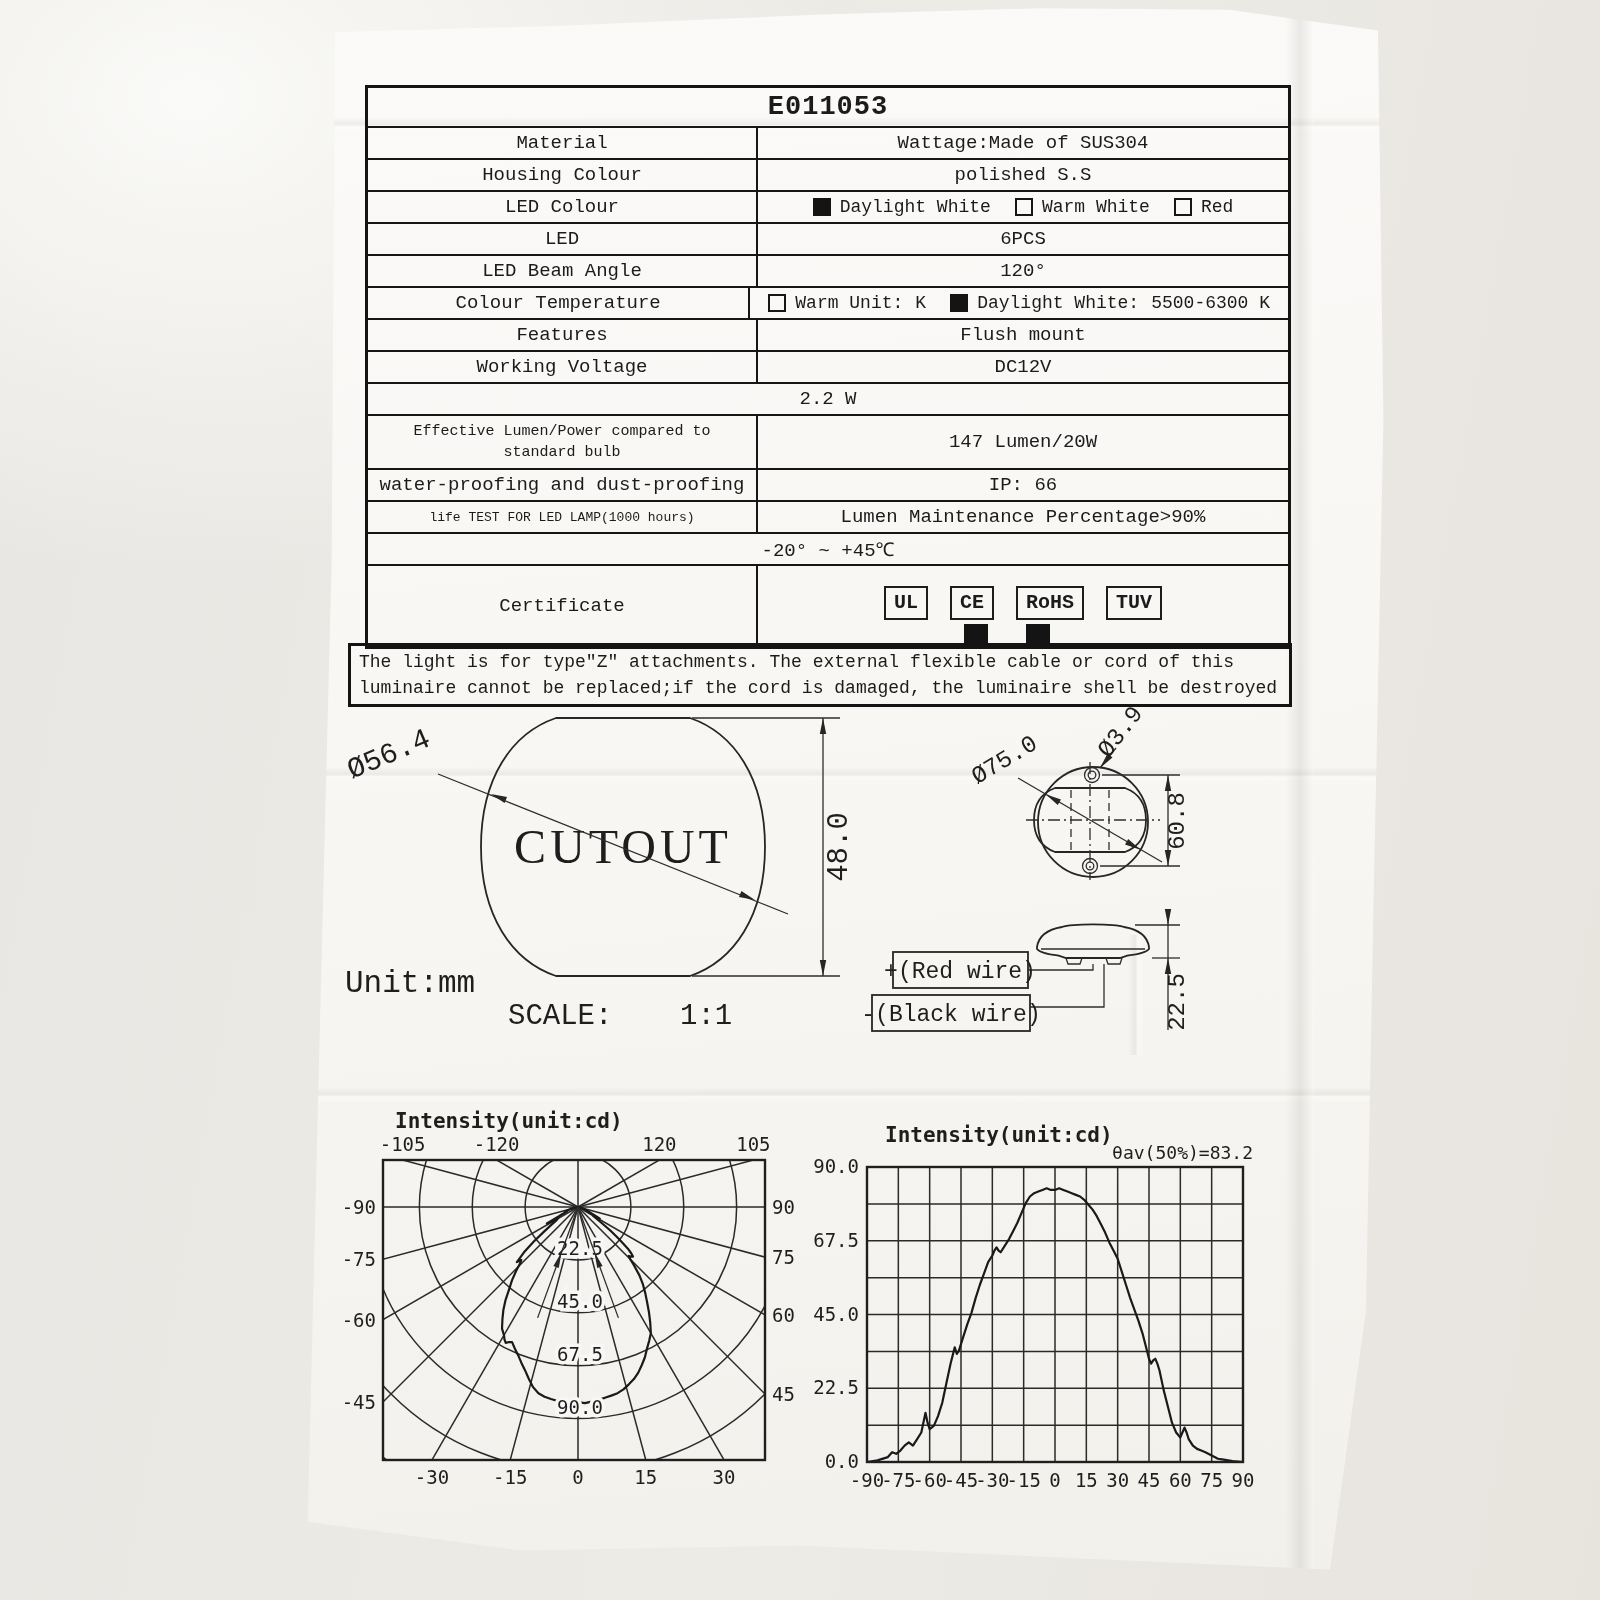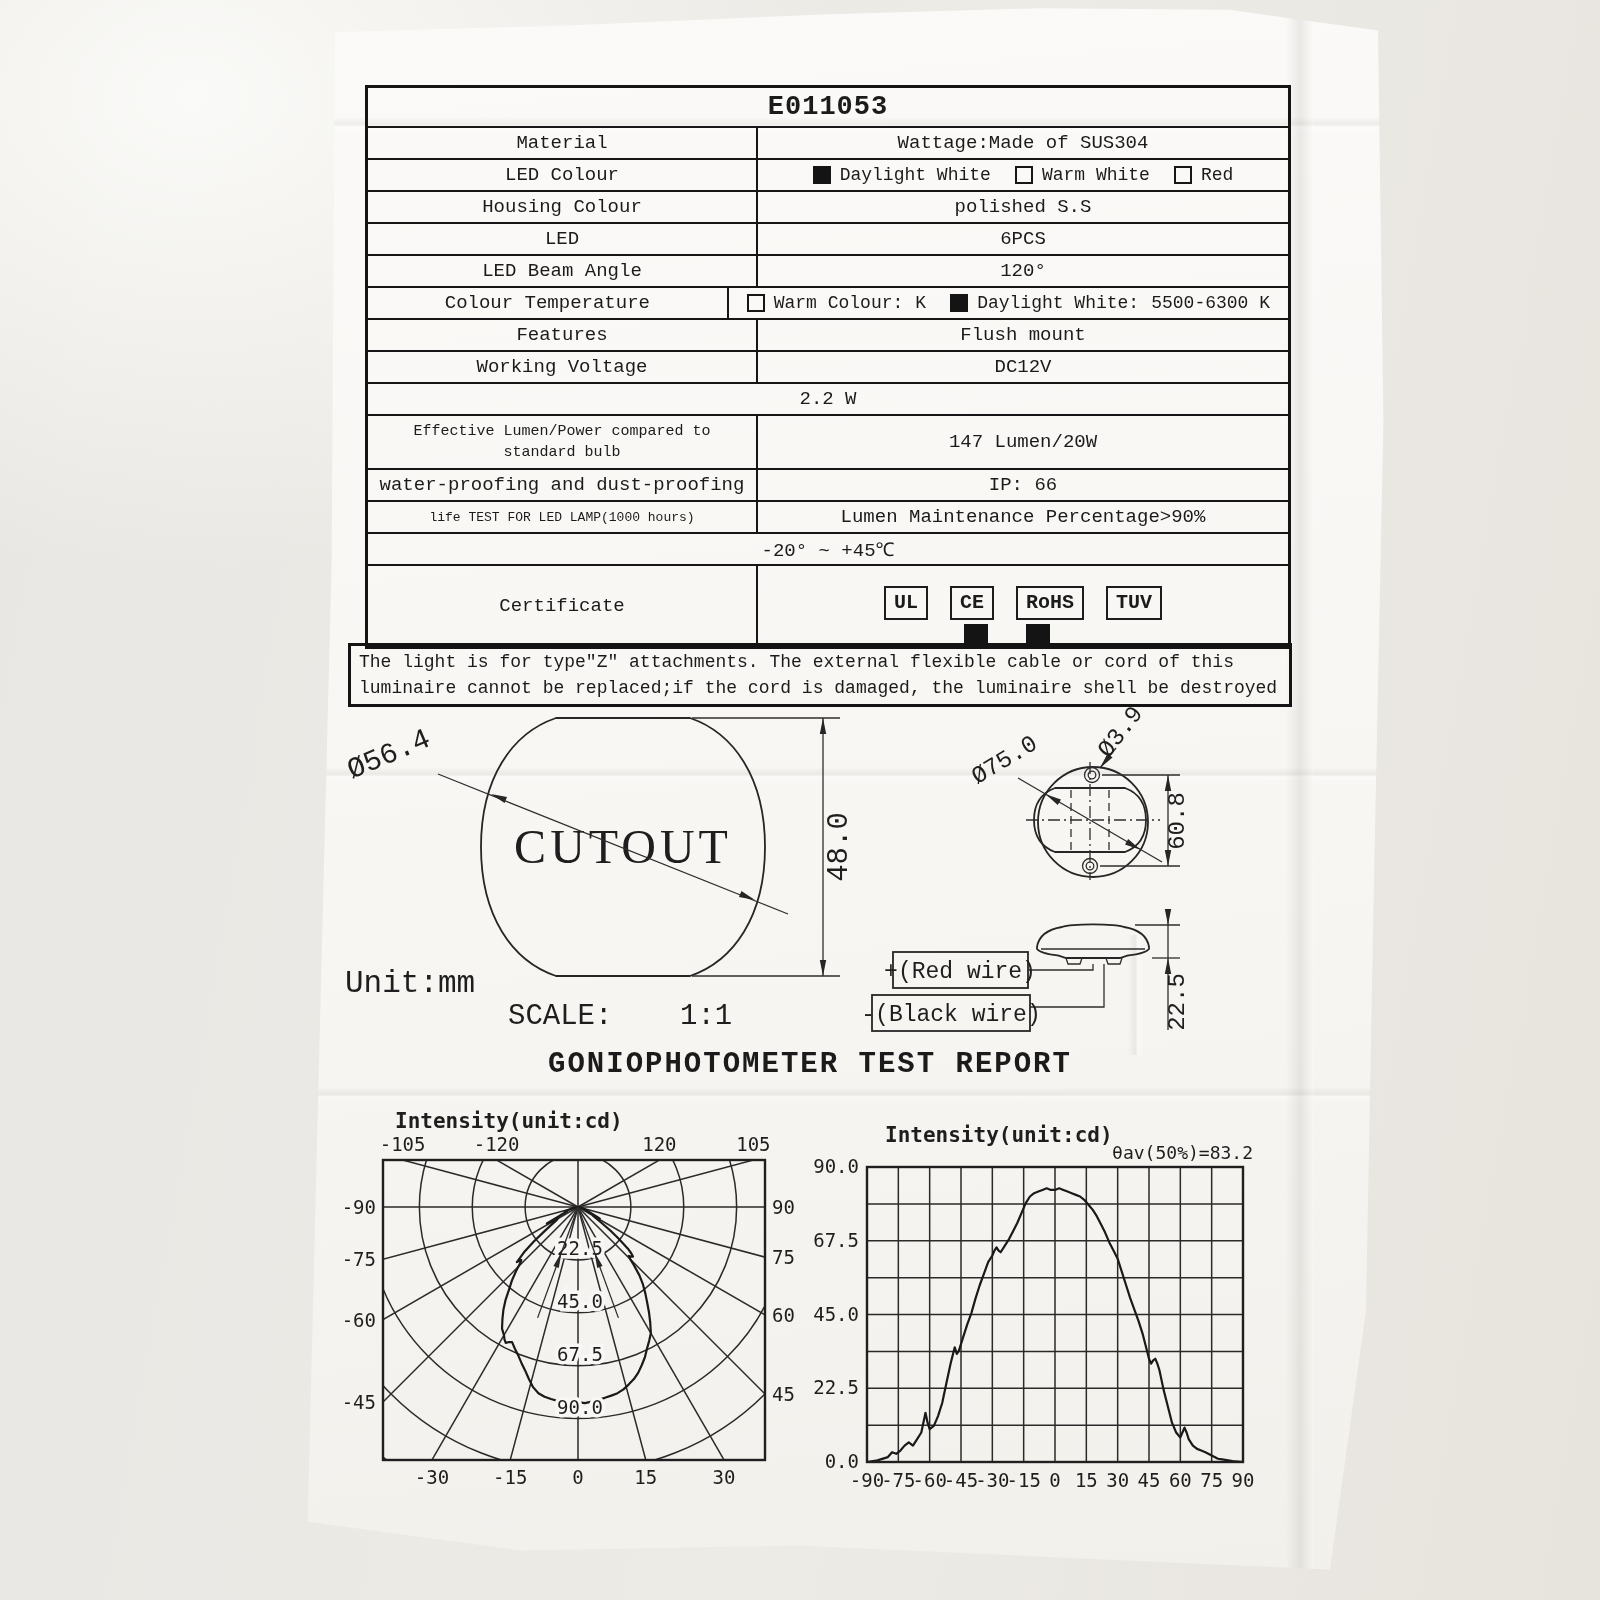--- a/index.html
+++ b/index.html
@@ -88,54 +88,54 @@
     <div class="fold-right"></div>
 
     <div class="spec-table">
       <div class="tbl-header">E011053</div>
 
       <div class="tbl-row h30">
         <div class="cell-label">Material</div>
         <div class="cell-value">Wattage:Made of SUS304</div>
       </div>
       <div class="tbl-row h30">
+        <div class="cell-label">Housing Colour</div>
+        <div class="cell-value">polished S.S</div>
+      </div>
+      <div class="tbl-row h30">
         <div class="cell-label">LED Colour</div>
         <div class="cell-value f18">
           <span class="opt">
             <span class="cb filled"></span>
             <span>Daylight White</span>
           </span>
           <span class="opt">
             <span class="cb"></span>
             <span>Warm White</span>
           </span>
           <span class="opt">
             <span class="cb"></span>
             <span>Red</span>
           </span>
         </div>
       </div>
       <div class="tbl-row h30">
-        <div class="cell-label">Housing Colour</div>
-        <div class="cell-value">polished S.S</div>
-      </div>
-      <div class="tbl-row h30">
         <div class="cell-label">LED</div>
         <div class="cell-value">6PCS</div>
       </div>
       <div class="tbl-row h30">
         <div class="cell-label">LED Beam Angle</div>
         <div class="cell-value">120°</div>
       </div>
       <div class="tbl-row h30">
         <div class="cell-label">Colour Temperature</div>
         <div class="cell-value f18">
           <span class="opt">
             <span class="cb"></span>
-            <span>Warm Colour:</span>
+            <span>Warm Unit:</span>
             <span class="opt-val">K</span>
           </span>
           <span class="opt">
             <span class="cb filled"></span>
             <span>Daylight White:</span>
             <span class="opt-val">5500-6300 K</span>
           </span>
         </div>
       </div>
       <div class="tbl-row h30">
@@ -238,21 +238,20 @@
       <rect class="ink" x="22" y="295" width="158" height="36"></rect>
       <text class="wire-label" x="101" y="321" text-anchor="middle">-(Black wire)</text>
       <line class="ink-thin" x1="285" y1="225" x2="330" y2="225"></line>
       <line class="ink-thin" x1="302" y1="258" x2="330" y2="258"></line>
       <line class="ink-thin" x1="318" y1="210" x2="318" y2="330"></line>
       <polygon class="fillink" points="318,225 314.8,209 321.2,209"></polygon>
       <polygon class="fillink" points="318,258 314.8,274 321.2,274"></polygon>
       <text class="dim-label-sm" transform="translate(334,302) rotate(-90)" text-anchor="middle">22.5</text>
     </svg>
 
-    <div class="gonio-heading">GONIOPHOTOMETER TEST REPORT</div>
 
     <svg id="polar-svg" style="left:55px;top:1090px" width="445" height="415" viewBox="0 0 445 415">
       <defs>
           <clipPath id="pclip">
             <rect x="28" y="65" width="382" height="300"></rect>
           </clipPath>
         </defs>
       <text class="chart-title" x="40" y="33">Intensity(unit:cd)</text>
       <g>
           <g clip-path="url(#pclip)">

